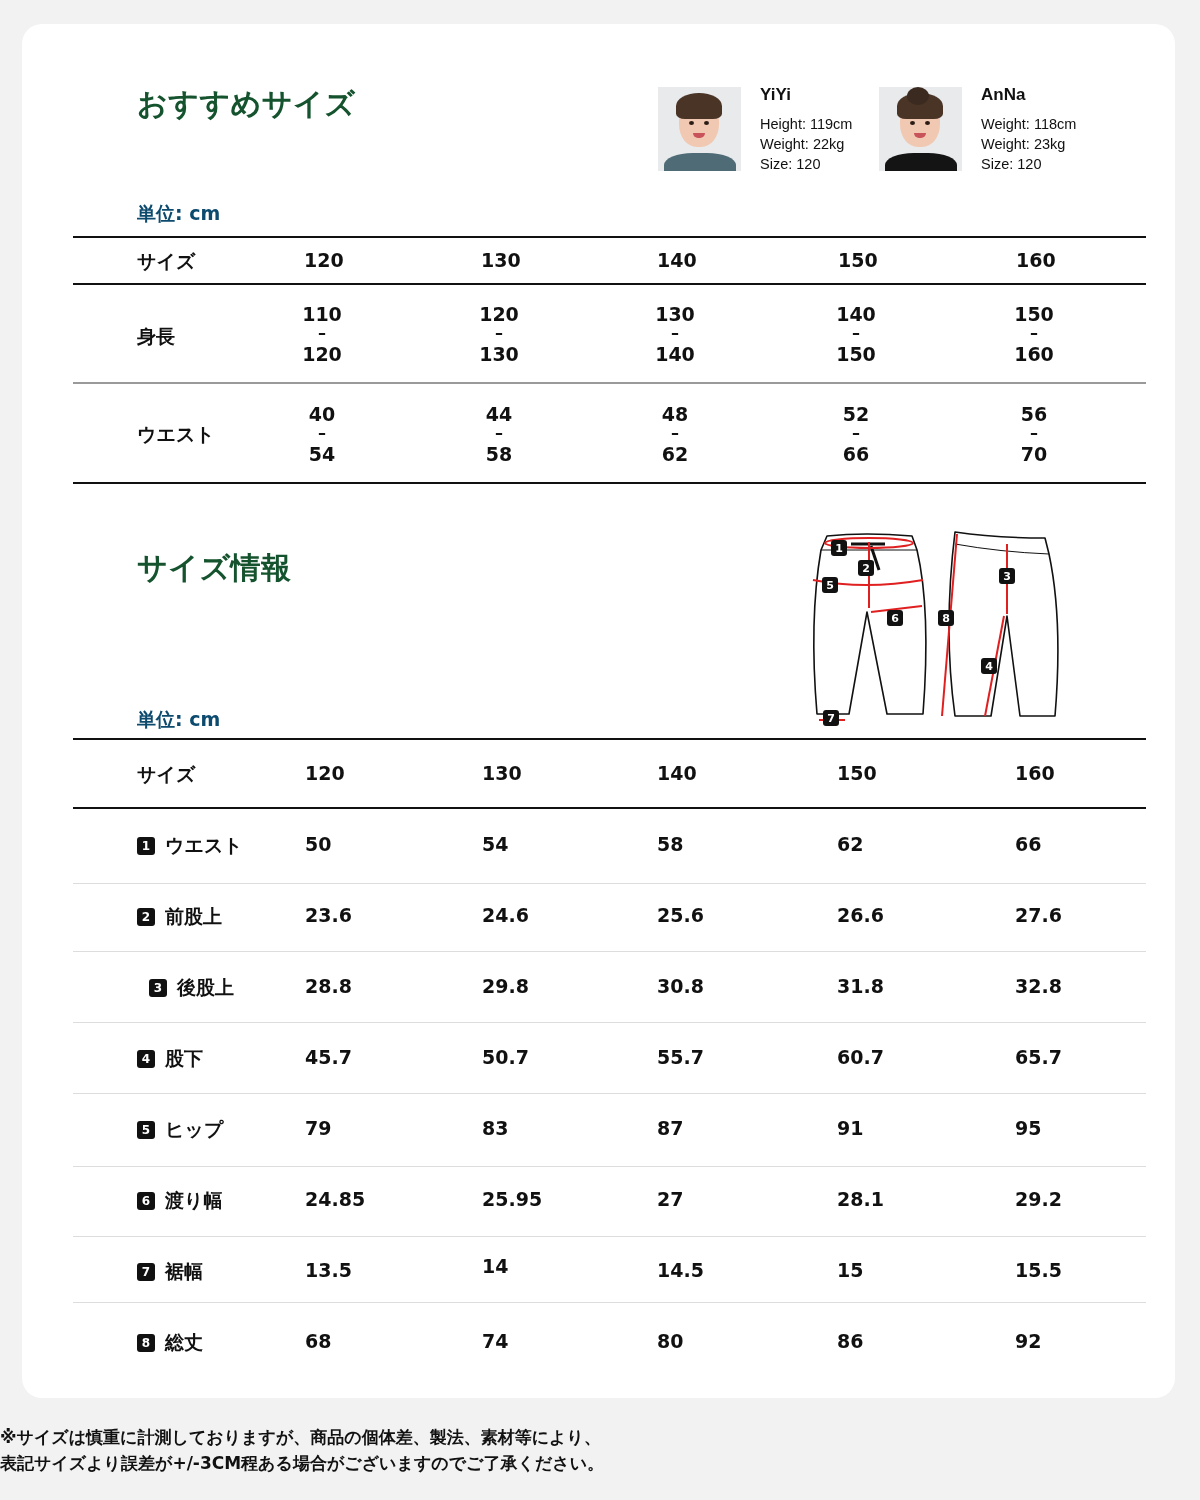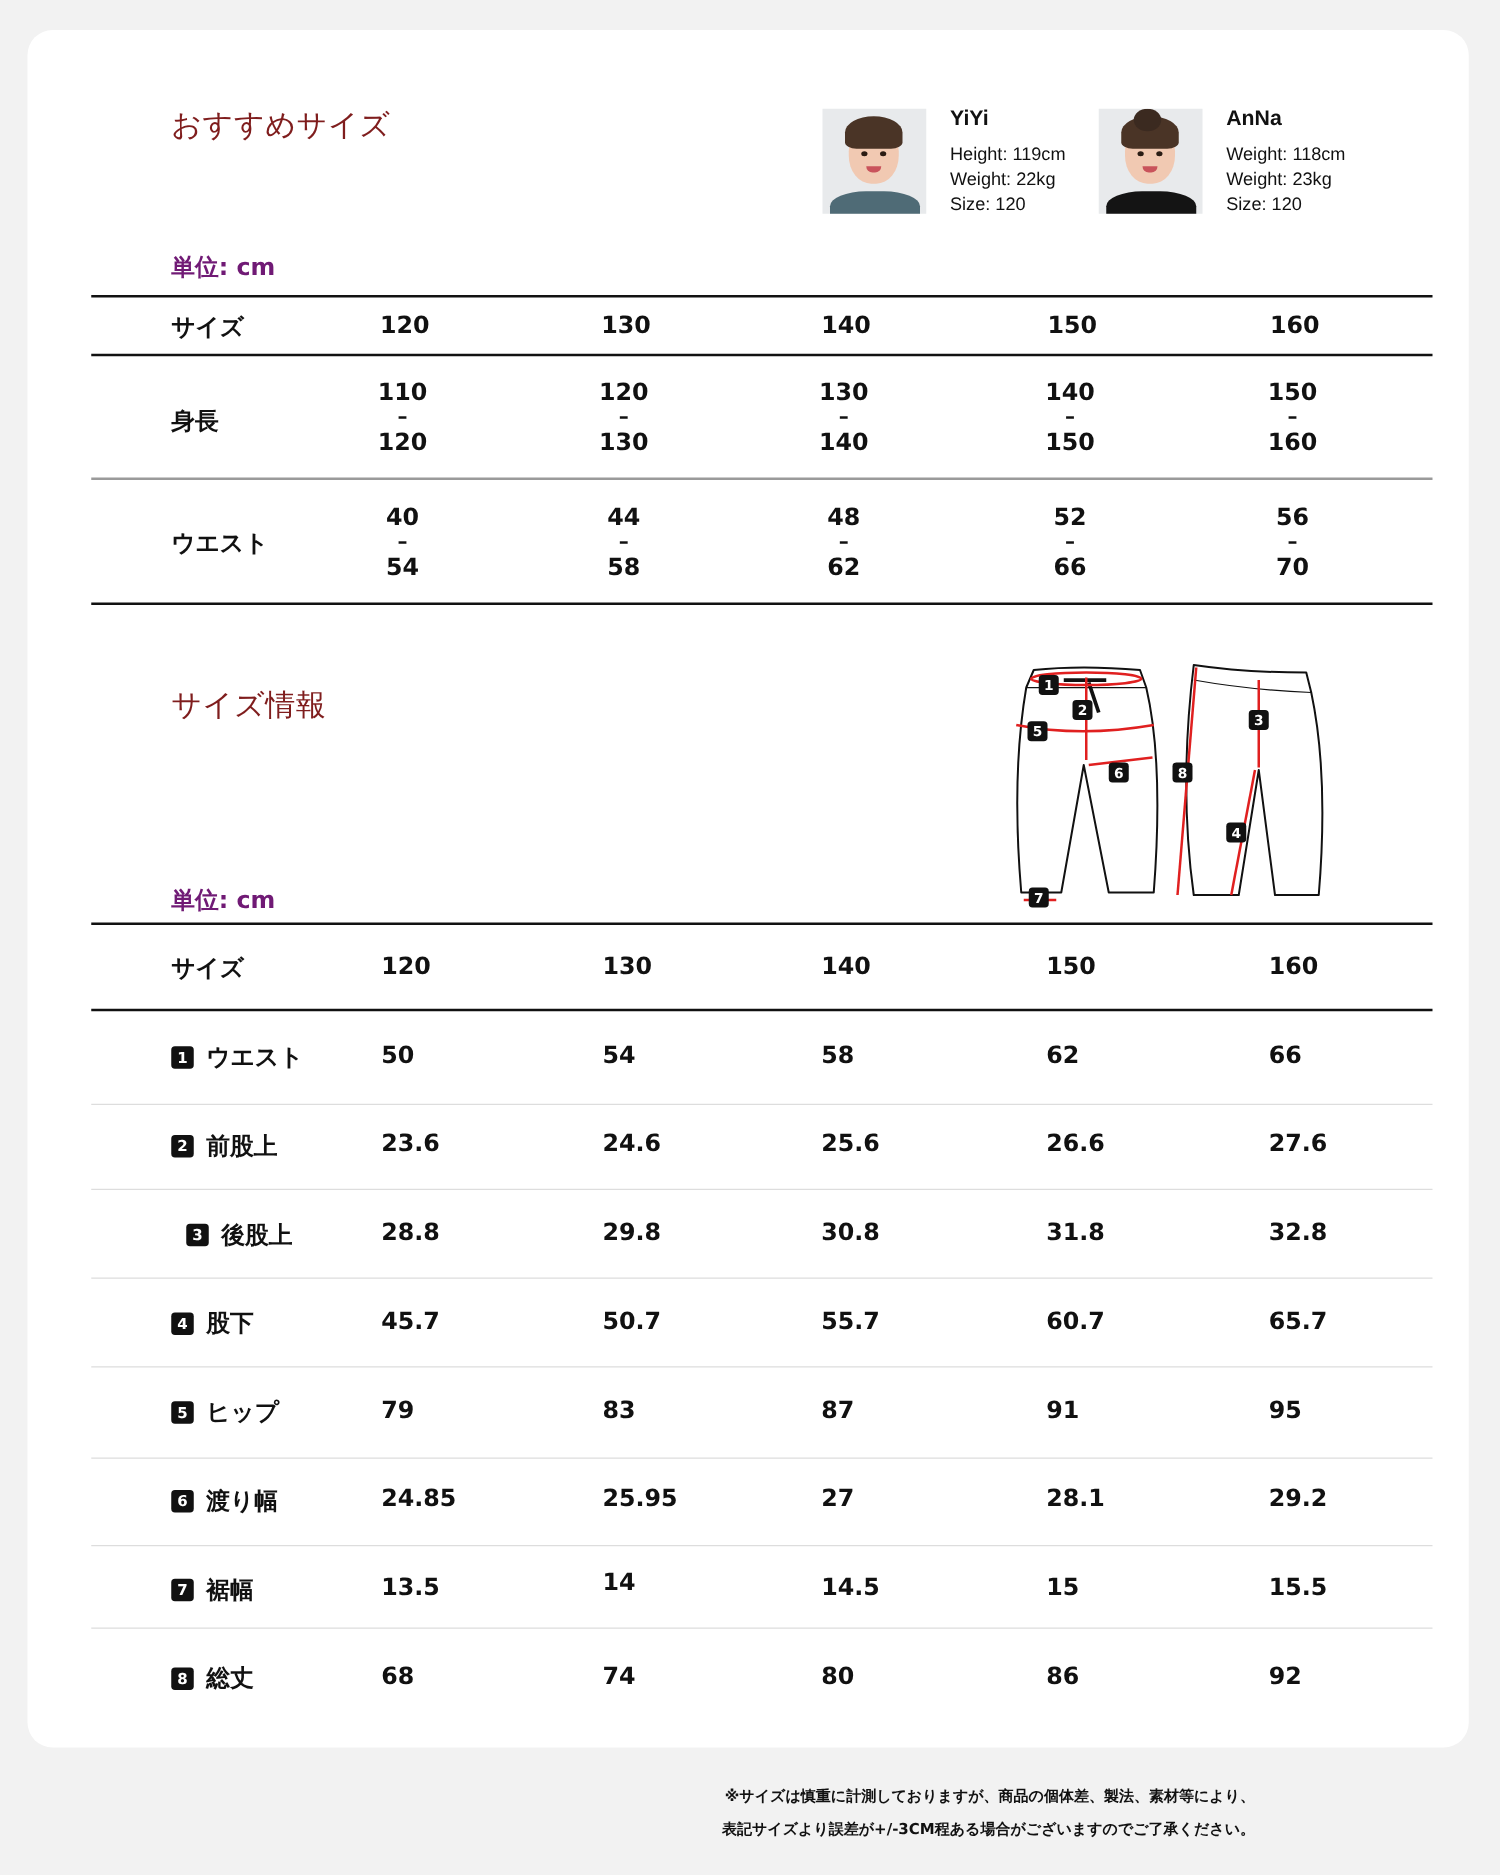--- a/index.html
+++ b/index.html
@@ -5,22 +5,22 @@
   * { box-sizing: border-box; margin: 0; padding: 0; }
   html, body { width: 1200px; height: 1500px; background: #f2f2f2; overflow: hidden; }
   body { font-family: "DejaVu Sans", "Liberation Sans", sans-serif; color: #111; position: relative; }
 
   .card {
     position: absolute; left: 22px; top: 24px; width: 1153px; height: 1374px;
     background: #ffffff; border-radius: 20px;
   }
 
   .abs { position: absolute; }
-  .section-title { font-size: 24px; font-weight: normal; letter-spacing: 0.5px; color: #7f1d1d; }
-  .unit-label { font-size: 19px; font-weight: bold; color: #701a75; }
+  .section-title { font-size: 30px; font-weight: bold; letter-spacing: 0.5px; color: #14532d; }
+  .unit-label { font-size: 19px; font-weight: bold; color: #0c4a6e; }
 
   
   .model { position: absolute; top: 87px; display: flex; }
   .model .photo {
     width: 83px; height: 84px; background: #e8eaec; position: relative; overflow: hidden;
   }
   .photo .head { position: absolute; left: 21px; top: 10px; width: 40px; height: 50px; border-radius: 48% 48% 45% 45%; background: #f1c9b2; }
   .photo .hair { position: absolute; left: 18px; top: 6px; width: 46px; height: 26px; border-radius: 50% 50% 20% 20%; background: #4a3426; }
   .photo .bun { position: absolute; left: 28px; top: 0px; width: 22px; height: 18px; border-radius: 50%; background: #3b2a20; }
   .photo .shirt { position: absolute; left: 6px; top: 66px; width: 72px; height: 30px; border-radius: 40% 40% 0 0; }
@@ -41,21 +41,21 @@
   .stack { position: absolute; text-align: center; width: 80px; font-size: 19px; font-weight: bold; line-height: 20px; }
   .stack .dash { display: block; height: 20px; line-height: 18px; font-size: 16px; }
 
   .badge {
     display: inline-block; width: 18px; height: 18px; background: #111; color: #fff;
     border-radius: 3px; font-size: 12px; font-weight: bold; text-align: center; line-height: 18px;
     vertical-align: 2px; margin-right: 10px; font-family: "DejaVu Sans", sans-serif;
   }
 
   .footnote {
-    position: absolute; left: 0; width: 1004px; text-align: right; font-size: 12px;
+    position: absolute; left: 0; width: 1004px; text-align: left; font-size: 17px;
     line-height: 26px; color: #111; font-weight: bold;
   }
 </style>
 </head>
 <body>
 
 <div class="card"></div>
 
 <div class="abs section-title" style="left:137px; top:84px;">おすすめサイズ</div>
 

